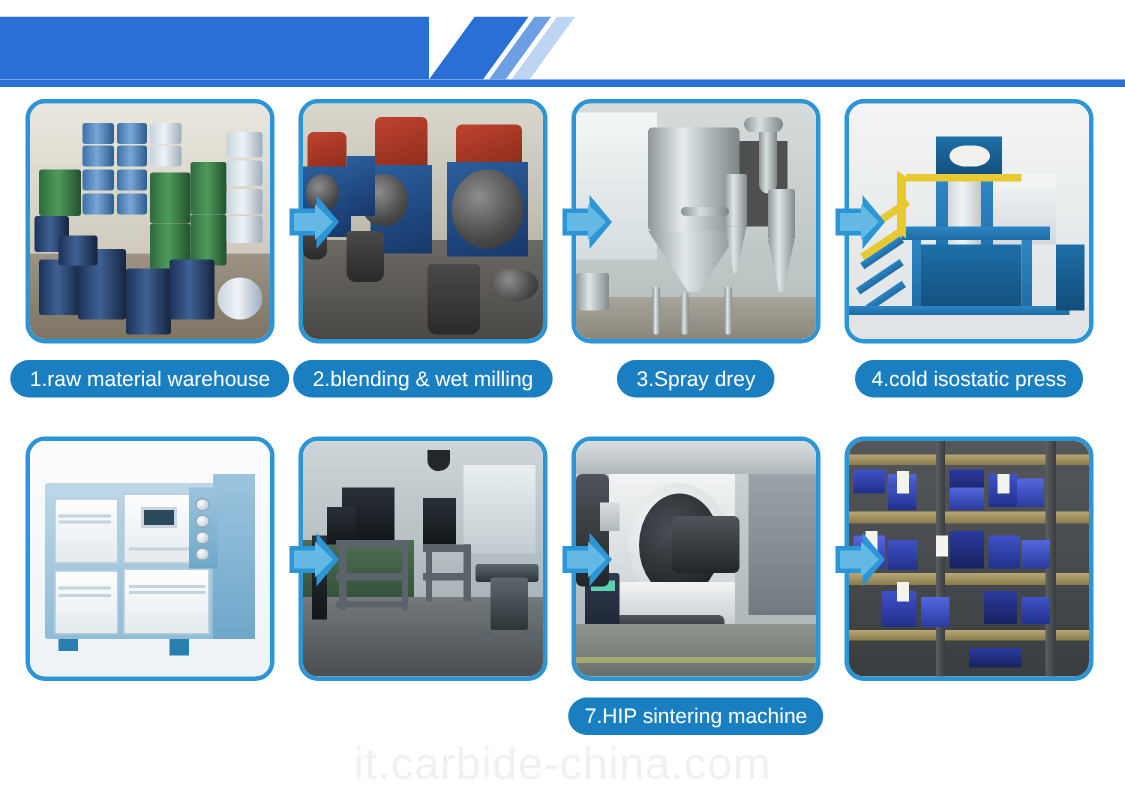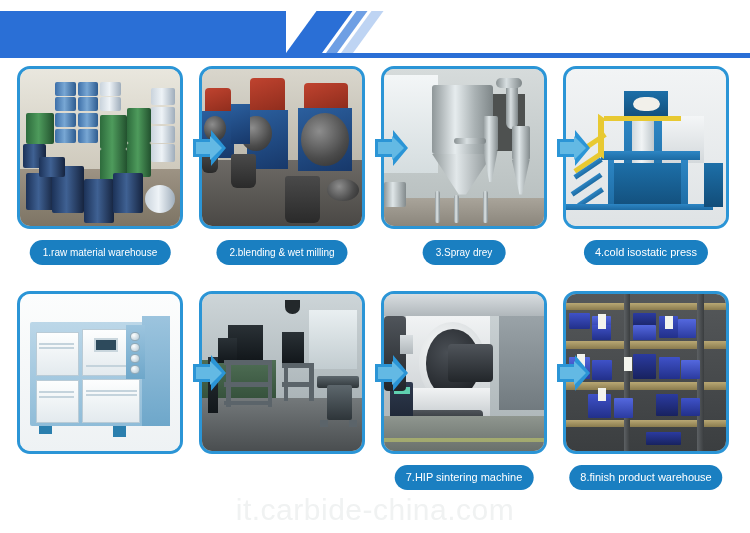--- a/index.html
+++ b/index.html
@@ -89,25 +89,25 @@
     position: absolute;
     top: 174px;
     left: 50%;
     transform: translateX(-50%);
     height: 25px;
     line-height: 25px;
     padding: 0 13px;
     border-radius: 13px;
     background: #1a7fc1;
     color: #fff;
-    font-size: 10px;
+    font-size: 14px;
     white-space: nowrap;
     text-align: center;
   }
-  .caption.wide { padding: 0 11px; font-size: 11px; }
+  .caption.wide { padding: 0 11px; font-size: 14px; }
 
   
   .watermark {
     position: absolute;
     left: 0; right: 0; bottom: 6px;
     text-align: center;
     font-size: 30px;
     color: #f0f2f2;
     letter-spacing: .5px;
     white-space: nowrap;
@@ -481,19 +481,18 @@
               <div class="tag" style="left:36%;top:40%;width:5%;height:9%"></div>
               <div class="bin b1" style="left:14%;top:64%;width:14%;height:15%"></div>
               <div class="bin b2" style="left:30%;top:66%;width:12%;height:13%"></div>
               <div class="bin b3" style="left:56%;top:64%;width:14%;height:14%"></div>
               <div class="bin b1" style="left:72%;top:66%;width:12%;height:12%"></div>
               <div class="tag" style="left:20%;top:60%;width:5%;height:8%"></div>
               <div class="bin b3" style="left:50%;top:88%;width:22%;height:8%"></div>
             </div>
           </div>
         </div>
-        <div class="caption wide">8.finish product warehouse</div>
       </div>
     </div>
   </div>
 
   <div class="watermark">it.carbide-china.com</div>
 </div>
 
 </body></html>

